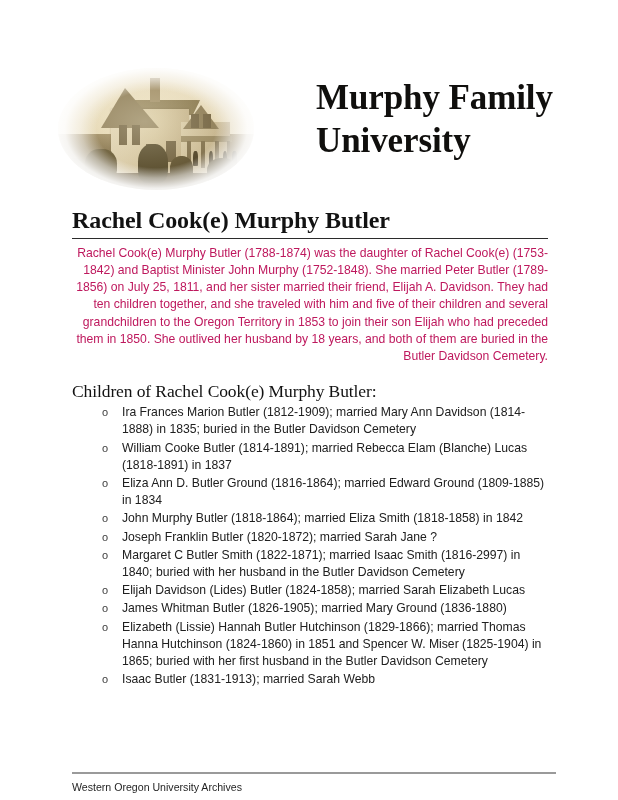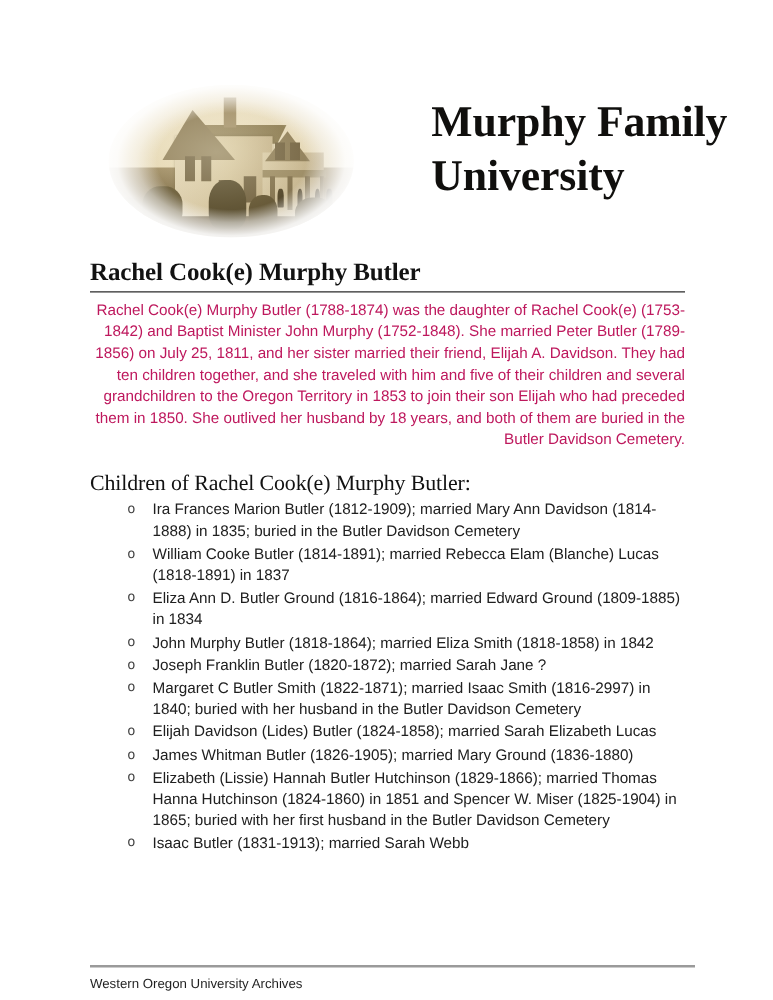--- a/index.html
+++ b/index.html
@@ -23,21 +23,20 @@
     background: #ffffff;
   }
 
   
   .masthead {
     position: absolute;
     left: 0;
     top: 0;
     width: 502px;
     height: 196px;
-    margin-left: 29px;
   }
 
   .photo-wrap {
     position: absolute;
     left: 58px;
     top: 68px;
     width: 196px;
     height: 122px;
   }
 
@@ -166,21 +165,21 @@
   .content {
     position: absolute;
     left: 72px;
     top: 206px;
     width: 476px;
   }
 
   h2.section-heading {
     margin: 0;
     font-family: "Liberation Serif", serif;
-    font-size: 20px;
+    font-size: 24px;
     font-weight: 700;
     line-height: 1.2;
     color: #121212;
     padding-bottom: 3px;
     border-bottom: 1.4px solid #2b2b2b;
     letter-spacing: -0.1px;
   }
 
   p.bio {
     margin: 6px 0 0 0;

